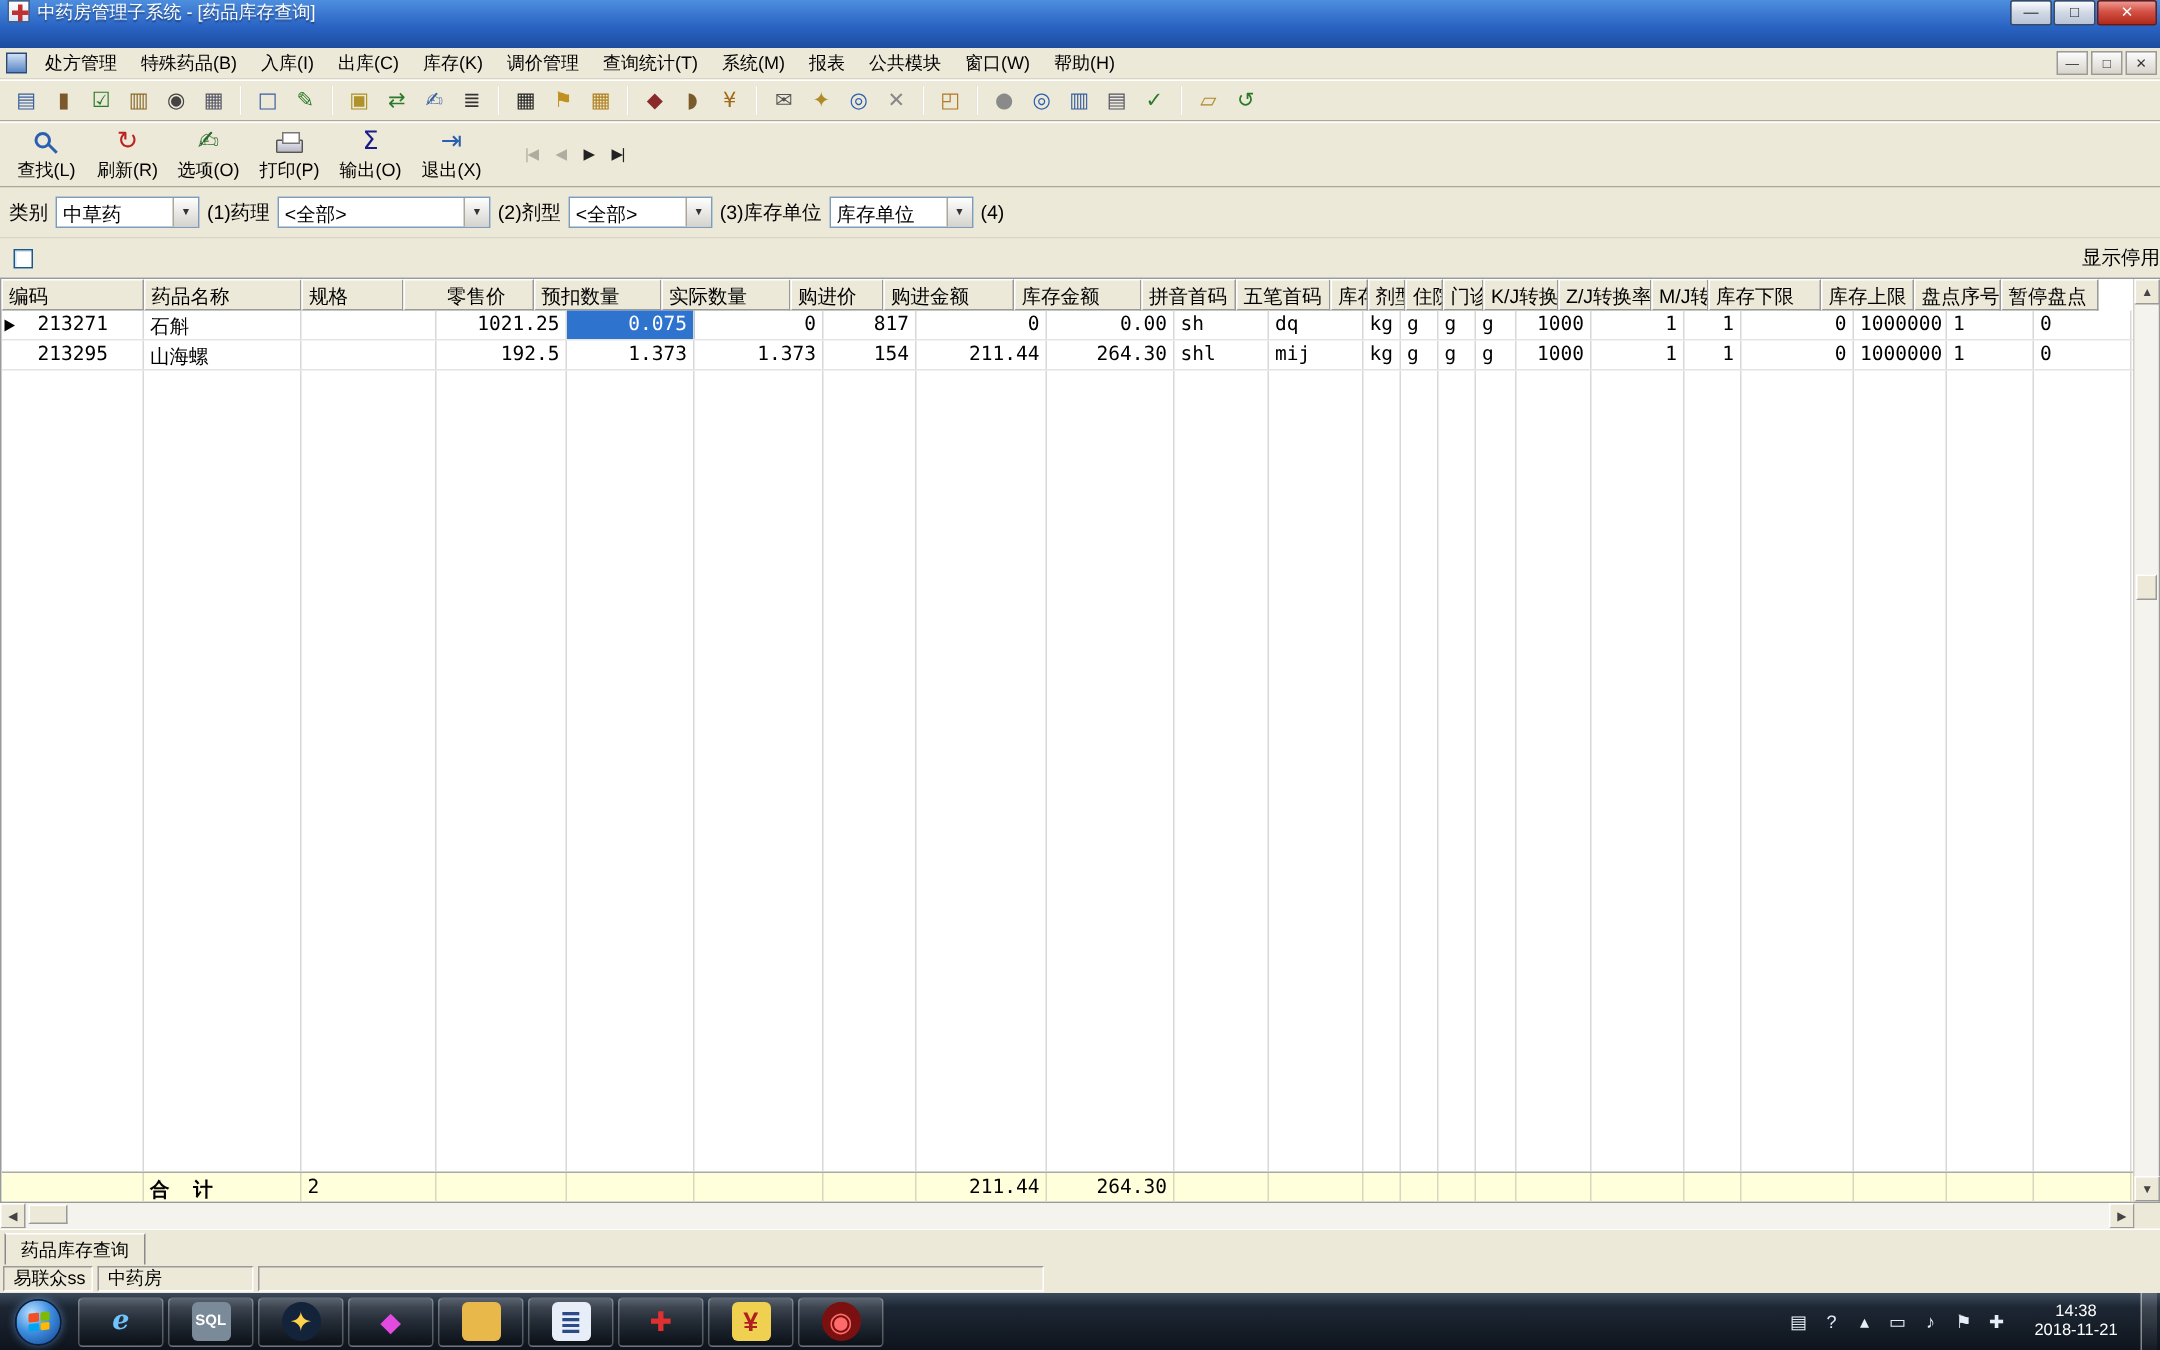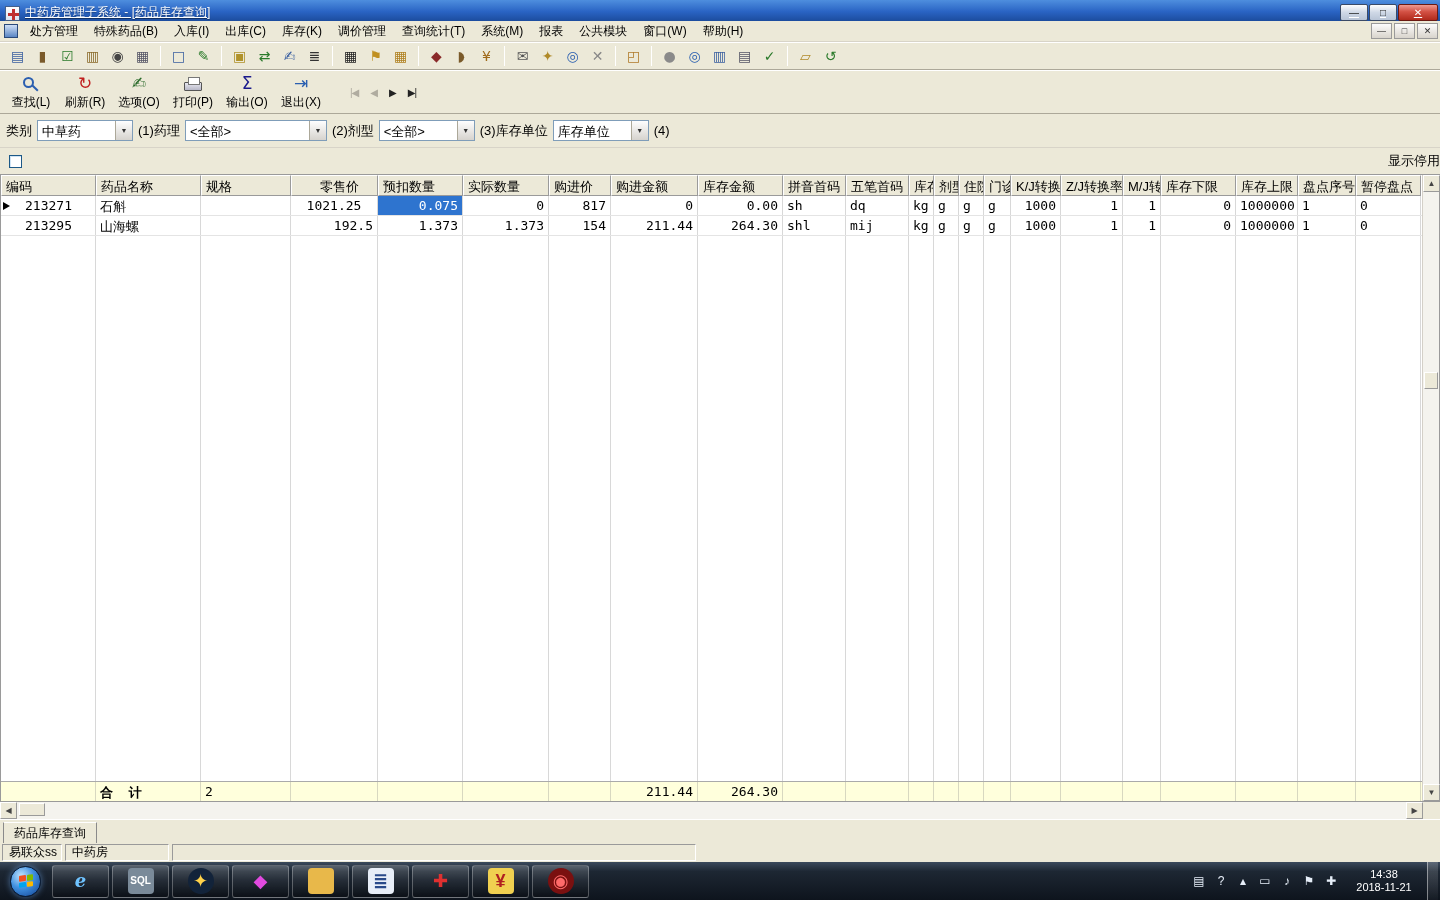--- a/index.html
+++ b/index.html
@@ -2,21 +2,21 @@
 <html><head>
 <meta charset="utf-8">
 <style>
   * { box-sizing: border-box; margin: 0; padding: 0; }
   html,body { width:1440px; height:900px; overflow:hidden; }
   body { font-family:"Liberation Sans","DejaVu Sans",sans-serif; font-size:12px; background:#ECE9D8; color:#000; }
   .app { display:flex; flex-direction:column; height:100%; }
   .spacer { flex:1; }
 
   
-  .titlebar { height:21px; background:linear-gradient(180deg,#4e8ede 0%,#2a64c4 55%,#1c4c9e 100%); display:flex; align-items:flex-end; color:#fff;text-decoration:underline; }
+  .titlebar { height:32px; background:linear-gradient(180deg,#4e8ede 0%,#2a64c4 55%,#1c4c9e 100%); display:flex; align-items:flex-start; color:#fff; }
   .title-icon { width:15px; height:15px; background:linear-gradient(#ffffff,#d8e4f4); border:1px solid #44608a; position:relative; margin:0 5px 0 5px; flex:none; }
   .title-icon::before { content:""; position:absolute; left:6px; top:2px; width:3px; height:11px; background:#c03030; }
   .title-icon::after  { content:""; position:absolute; left:2px; top:6px; width:11px; height:3px; background:#c03030; }
   .title-text { font-size:12px; text-shadow:0 1px 1px rgba(0,0,0,.4); white-space:nowrap; }
   .winbtns { display:flex; margin-right:2px; gap:1px; }
   .wbtn { width:28px; height:17px; border:1px solid #3a4a66; font-size:10px; line-height:15px; text-align:center; color:#222;
           background:linear-gradient(#fdfdfd,#cfd8e6 50%,#b8c4d6); border-radius:2px; cursor:default; }
   .wbtn.close { width:40px; color:#fff; background:linear-gradient(#f09a90,#d35144 45%,#b02a1c); border-color:#6a1a12; }
 
   
@@ -258,21 +258,21 @@
   <div class="checkrow">
     <span class="checkbox"></span>
     <span class="checklabel">显示停用</span>
   </div>
 
   <div class="gridwrap">
     <div class="grid" id="grid">
         <div class="g-head">
           <div class="g-hc" style="width: 95px;">编码</div>
           <div class="g-hc" style="width: 105px;">药品名称</div>
-          <div class="g-hc" style="width: 90px;">规格</div>
+          <div class="g-hc" style="width: 68px;">规格</div>
           <div class="g-hc" style="width: 87px; padding-left: 28px;">零售价</div>
           <div class="g-hc" style="width: 85px;">预扣数量</div>
           <div class="g-hc" style="width: 86px;">实际数量</div>
           <div class="g-hc" style="width: 62px;">购进价</div>
           <div class="g-hc" style="width: 87px;">购进金额</div>
           <div class="g-hc" style="width: 85px;">库存金额</div>
           <div class="g-hc" style="width: 63px;">拼音首码</div>
           <div class="g-hc" style="width: 63px;">五笔首码</div>
           <div class="g-hc" style="width: 25px;">库存单位</div>
           <div class="g-hc" style="width: 25px;">剂型</div>
@@ -283,21 +283,21 @@
           <div class="g-hc" style="width: 38px;">M/J转换率</div>
           <div class="g-hc" style="width: 75px;">库存下限</div>
           <div class="g-hc" style="width: 62px;">库存上限</div>
           <div class="g-hc" style="width: 58px;">盘点序号</div>
           <div class="g-hc" style="width: 65px;">暂停盘点</div>
         </div>
         <div class="g-row">
           <div class="g-c first" style="width: 95px;">213271<span class="row-arrow"></span></div>
           <div class="g-c" style="width: 105px;">石斛</div>
           <div class="g-c" style="width: 90px;"></div>
-          <div class="g-c num" style="width: 87px; text-align: center;">1021.25</div>
+          <div class="g-c num" style="width: 87px;">1021.25</div>
           <div class="g-c num" style="width: 85px; background: rgb(46, 116, 207); color: rgb(255, 255, 255);">0.075</div>
           <div class="g-c num" style="width: 86px;">0</div>
           <div class="g-c num" style="width: 62px;">817</div>
           <div class="g-c num" style="width: 87px;">0</div>
           <div class="g-c num" style="width: 85px;">0.00</div>
           <div class="g-c" style="width: 63px;">sh</div>
           <div class="g-c" style="width: 63px;">dq</div>
           <div class="g-c" style="width: 25px;">kg</div>
           <div class="g-c" style="width: 25px;">g</div>
           <div class="g-c" style="width: 25px;">g</div>

